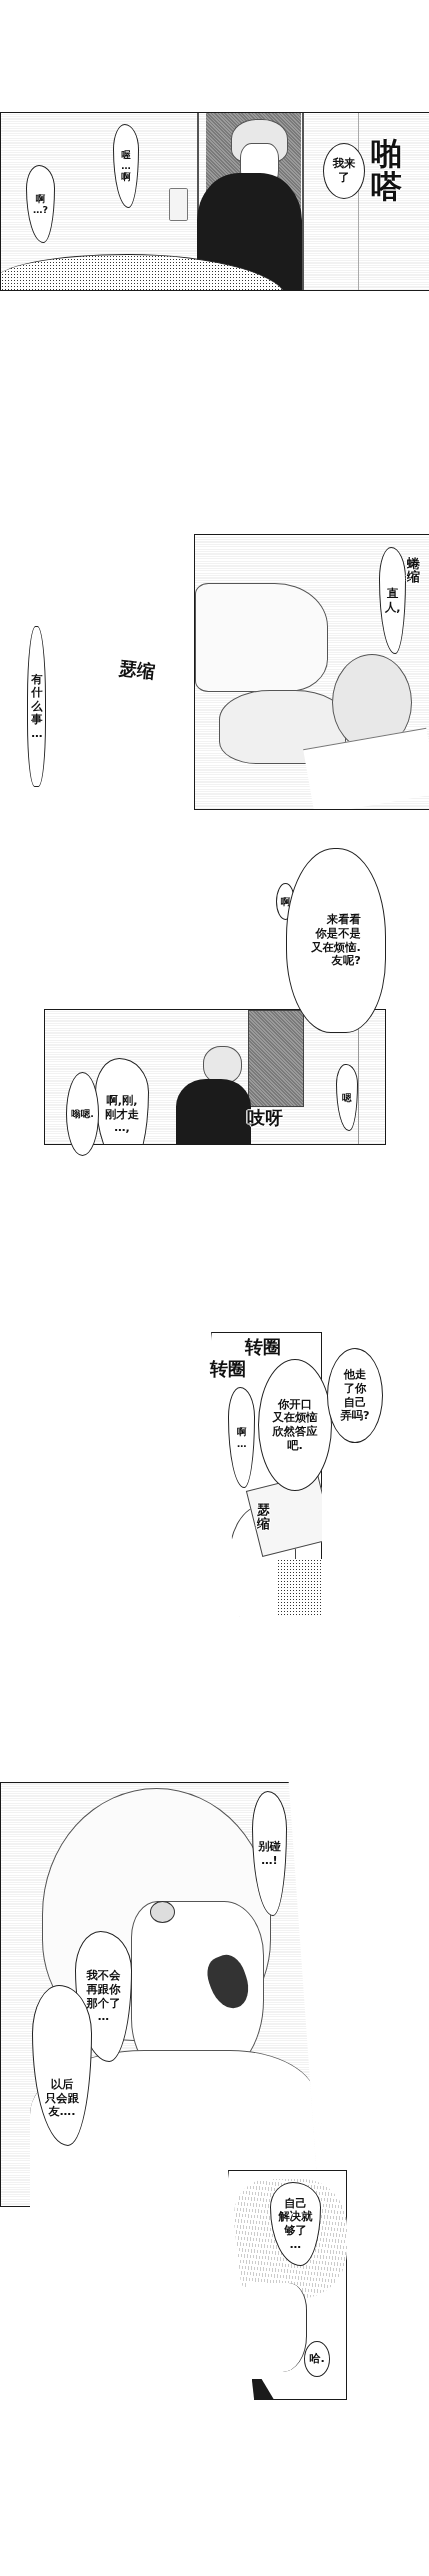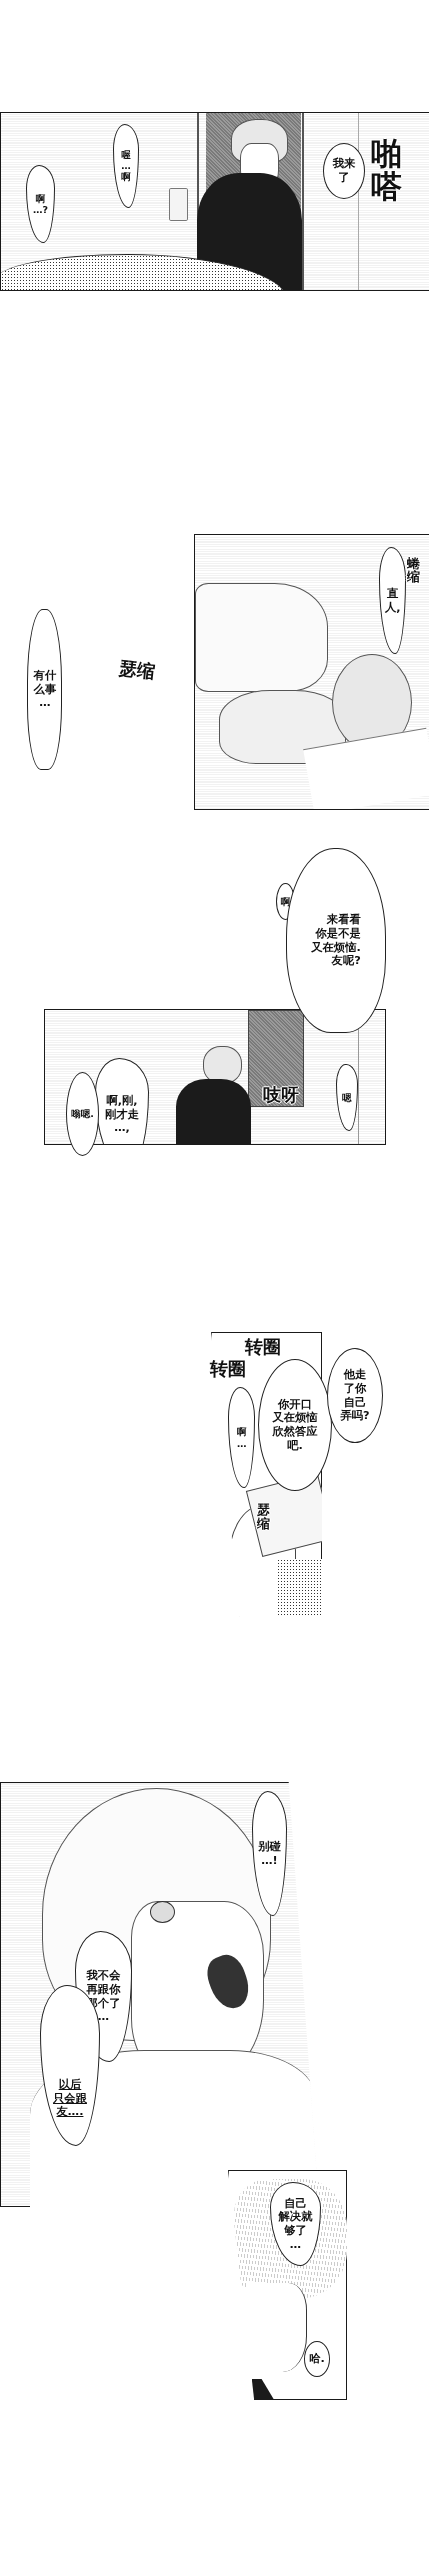--- a/index.html
+++ b/index.html
@@ -53,21 +53,21 @@
 …?</span>
   </div>
   <div class="bubble" style="left:322px; top:30px; width:42px; height:56px;">
     <span class="txt">我来
 了</span>
   </div>
   <div class="sfx big" style="left:370px; top:24px;">啪
 嗒</div>
 </div>
 
-<div class="bubble" style="left:27.4px; top:609px; width:35px; height:161px; border-radius:45% 45% 40% 40%;">
+<div class="bubble" style="left:27.4px; top:626px; width:19px; height:161px; border-radius:45% 45% 40% 40%;">
   <span class="txt">有什
 么事
 …</span>
 </div>
 <div class="sfx mid" style="left:119px; top:661px; transform:rotate(6deg);">瑟缩</div>
 
 <div class="panel screen" style="left:194px; top:534px; width:239px; height:276px;">
   <div class="figure" style="left:0; top:48px; width:131px; height:107px; background:#fafafa; border:0.9px solid #555; border-radius:10% 40% 30% 10%;"></div>
   <div class="figure" style="left:24px; top:155px; width:125px; height:72px; background:#f0f0f0; border:0.9px solid #555; border-radius:40% 40% 30% 30%;"></div>
   <div class="figure hair" style="left:137px; top:119px; width:78px; height:95px; border-radius:50%;"></div>
@@ -95,21 +95,21 @@
   <div class="figure door-window" style="left:203px; top:0; width:54px; height:95px; border:1.2px solid #444;"></div>
   <div class="line" style="left:313px; top:0; width:1.2px; height:136px; background:#999;"></div>
   <div class="figure hair" style="left:158px; top:36px; width:37px; height:36px; border-radius:45%;"></div>
   <div class="figure dark" style="left:131px; top:69px; width:75px; height:69px; border-radius:40% 40% 0 0;"></div>
 
   <div class="bubble jag" style="left:50px; top:48px; width:54px; height:113px;">
     <span class="txt">啊,刚,
 刚才走
 …,</span>
   </div>
-  <div class="sfx mid" style="left:202px; top:76px;margin-left:16px;">吱呀</div>
+  <div class="sfx mid" style="left:202px; top:99px;">吱呀</div>
   <div class="bubble jag" style="left:291px; top:54px; width:21.5px; height:67px;">
     <span class="txt sm">嗯</span>
   </div>
 </div>
 
 <div class="bubble" style="left:66px; top:1072px; width:33px; height:84px;">
   <span class="txt sm">嗡嗯.</span>
 </div>
 
 <div class="panel" style="left:211px; top:1332px; width:111px; height:285px; background:#fff; clip-path:polygon(0 0, 100% 0, 100% 100%, 26% 100%); border:none;">
@@ -150,21 +150,21 @@
   <div class="bubble jag" style="left:252px; top:9px; width:35px; height:125px;">
     <span class="txt">别碰
 …!</span>
   </div>
   <div class="bubble jag" style="left:75px; top:149px; width:57px; height:131px;">
     <span class="txt">我不会
 再跟你
 那个了
 …</span>
   </div>
-  <div class="bubble jag" style="left:40px; top:203px; width:60px; height:161px;text-decoration:underline;">
+  <div class="bubble jag" style="left:32px; top:203px; width:60px; height:161px;">
     <span class="txt" style="margin-top:66px;">以后
 只会跟
 友….</span>
   </div>
 </div>
 
 <div class="panel" style="left:228px; top:2170px; width:119px; height:230px; background:#fff; border:none; clip-path:polygon(0 0, 100% 0, 100% 100%, 22% 100%);">
   <div style="position:absolute; inset:0; border:1.8px solid #1a1a1a;"></div>
   <div class="figure" style="left:6px; top:9px; width:113px; height:119px; background:repeating-linear-gradient(100deg, #fff 0 2.4px, #ccc 2.4px 3px); border-radius:30% 40% 40% 30%;"></div>
   <div class="figure" style="left:18px; top:113px; width:60px; height:89px; background:#fff; border-right:0.9px solid #333; border-radius:0 30% 40% 0;"></div>

